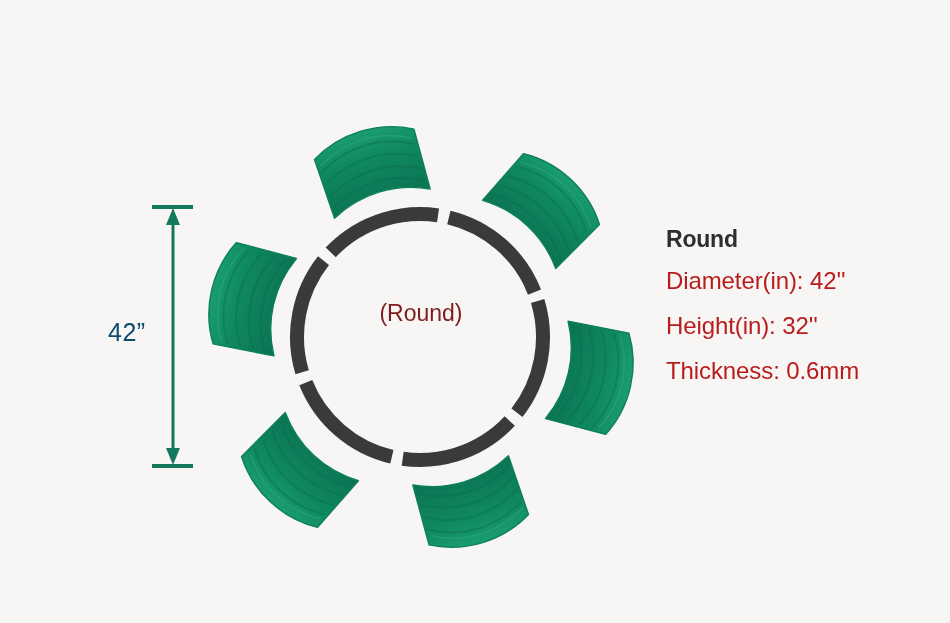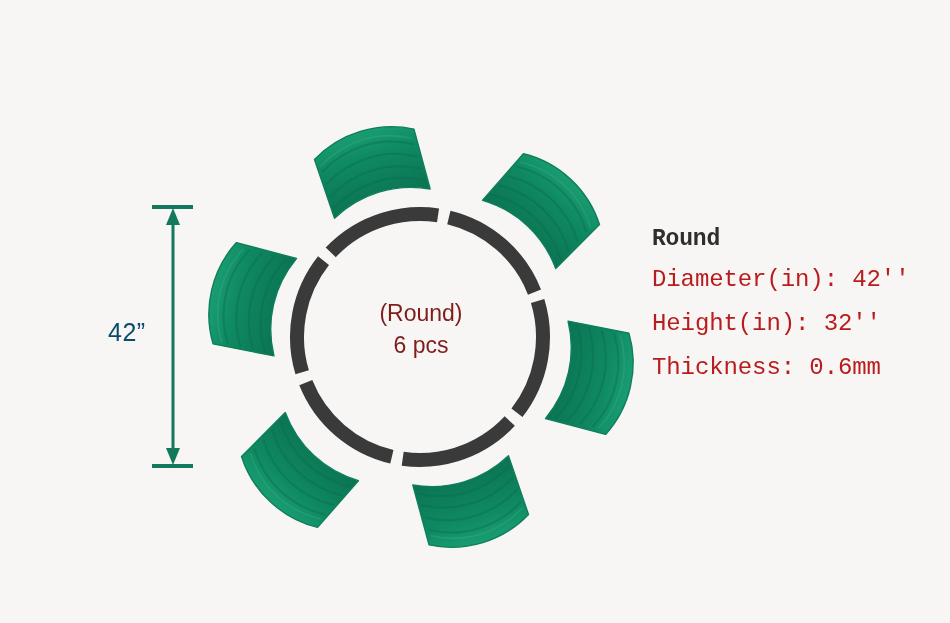--- a/index.html
+++ b/index.html
@@ -42,24 +42,23 @@
     top: 298px;
     width: 162px;
     text-align: center;
     color: #7f1d1d;
     font-size: 23px;
     line-height: 1.38;
     font-family: "Liberation Sans", sans-serif;
   }
   #spec-panel {
     position: absolute;
-    left: 652px;
+    left: 666px;
     top: 226px;
     width: 260px;
-    font-family: Liberation Mono, monospace;
   }
   #spec-title {
     font-size: 23px;
     font-weight: 700;
     color: #2e2e2e;
     margin: 0 0 14px 0;
     letter-spacing: -0.2px;
   }
   .spec-row {
     font-size: 24px;
@@ -132,21 +131,20 @@
       <g transform="translate(254,300) rotate(283)">
         <use href="#panelShape"></use>
       </g>
     </g>
   </svg>
 
   <div class="dim-label">42”</div>
 
   <div id="center-label">
     <div>(Round)</div>
-    <div>6 pcs</div>
   </div>
 
   <div id="spec-panel">
     <div id="spec-title">Round</div>
     <div class="spec-row">Diameter(in): 42''</div>
     <div class="spec-row">Height(in): 32''</div>
     <div class="spec-row">Thickness: 0.6mm</div>
   </div>
 
 </div>

